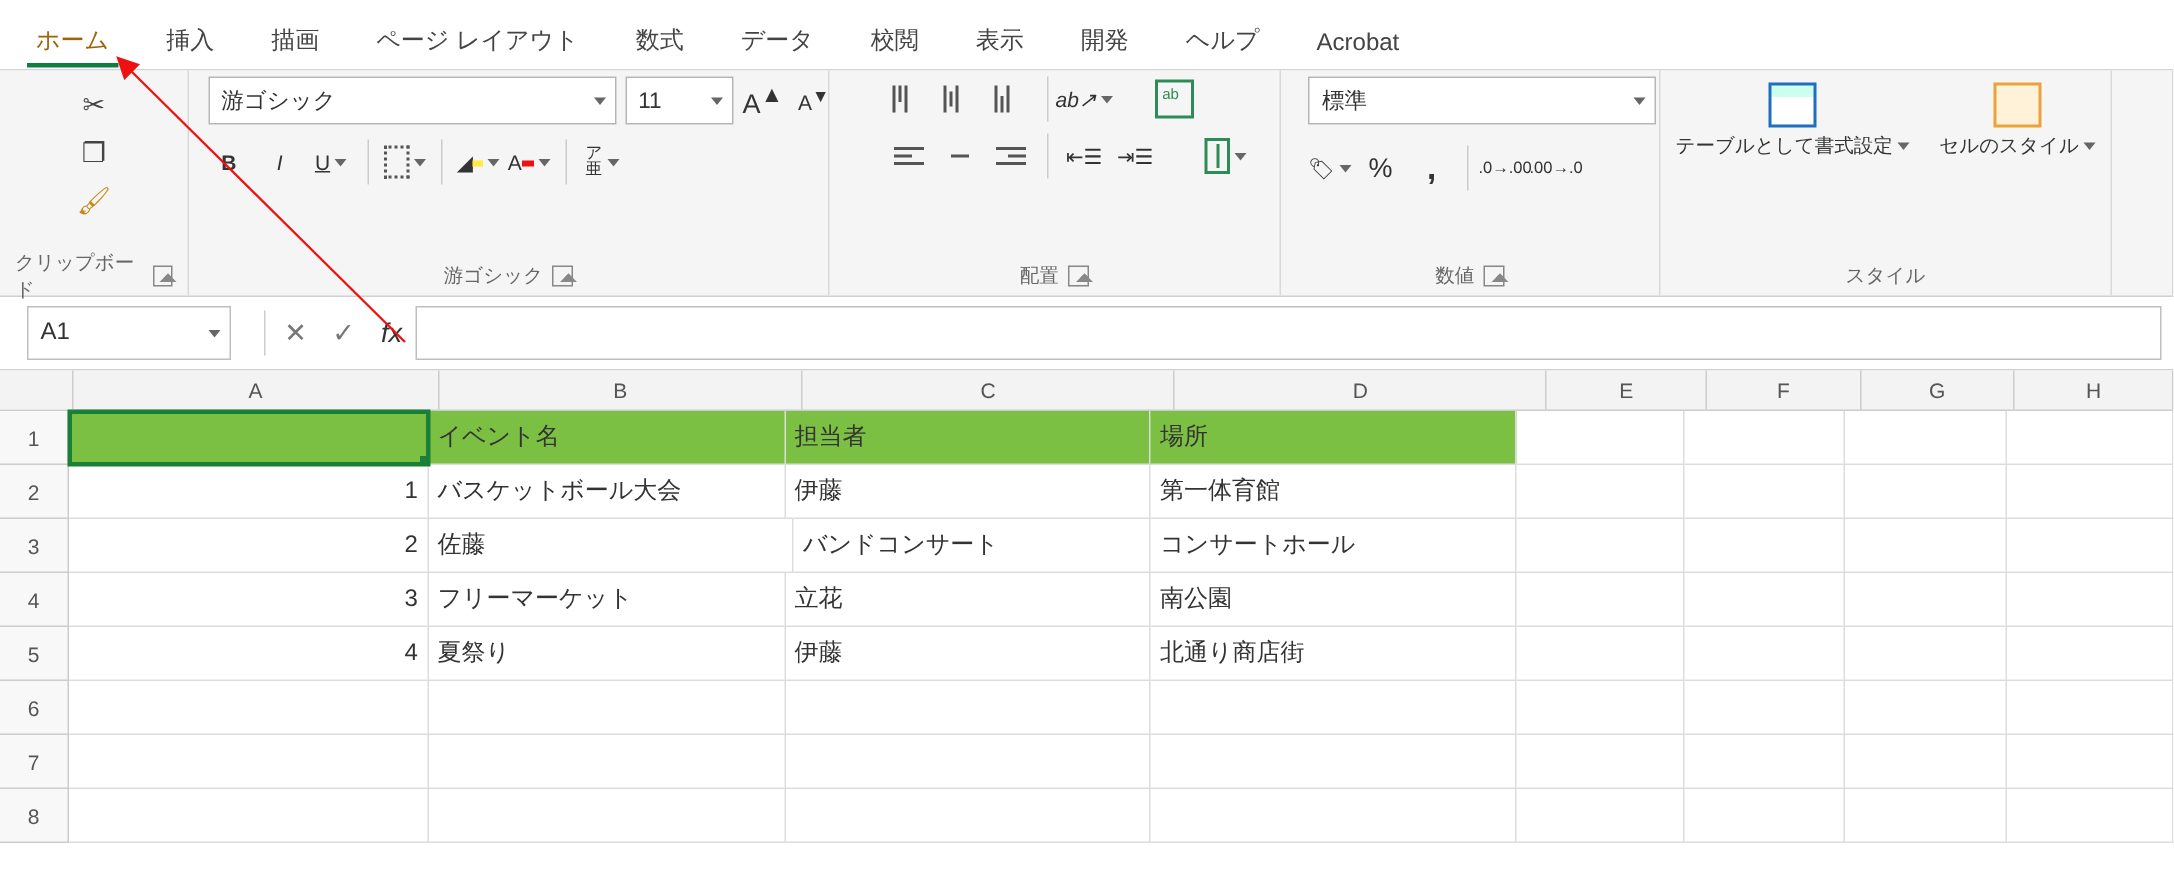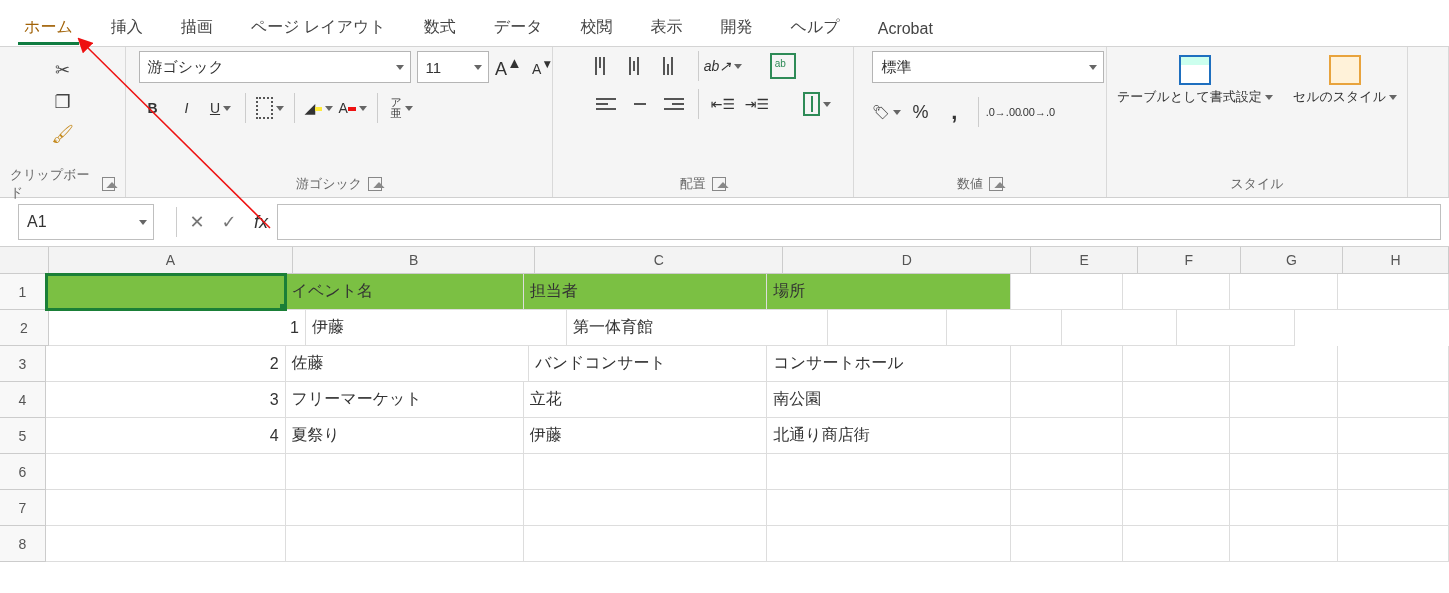--- a/index.html
+++ b/index.html
@@ -336,20 +336,21 @@
       <div class="cell cD hdrcell">場所</div>
       <div class="cell cE"></div>
       <div class="cell cF"></div>
       <div class="cell cG"></div>
       <div class="cell cH"></div>
     </div>
 
     <div class="gr">
       <div class="rh">2</div>
       <div class="cell cA num">1</div>
+      <div class="cell cB">バスケットボール大会</div>
       <div class="cell cC">伊藤</div>
       <div class="cell cD">第一体育館</div>
       <div class="cell cE"></div>
       <div class="cell cF"></div>
       <div class="cell cG"></div>
       <div class="cell cH"></div>
     </div>
     <div class="gr">
       <div class="rh">3</div>
       <div class="cell cA num">2</div>

